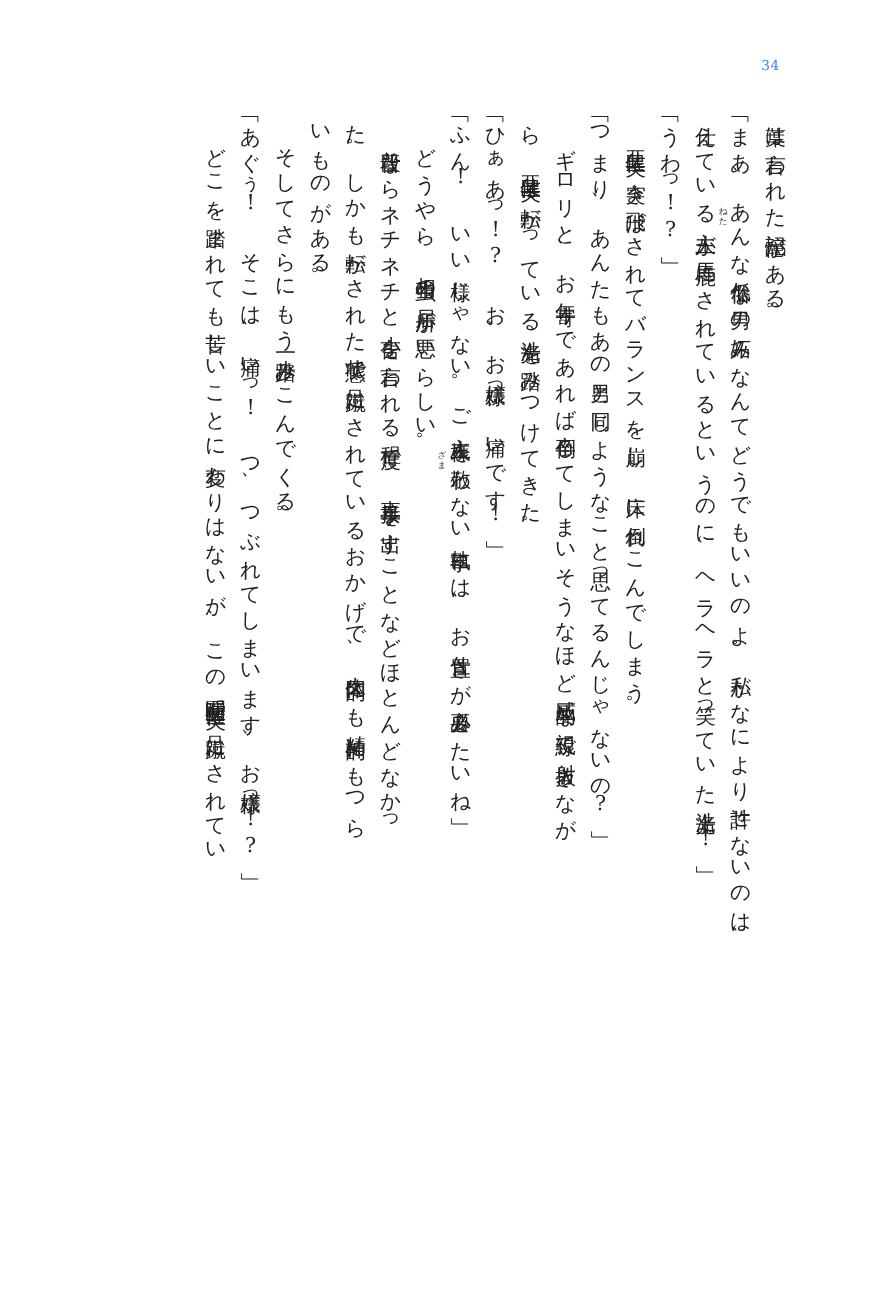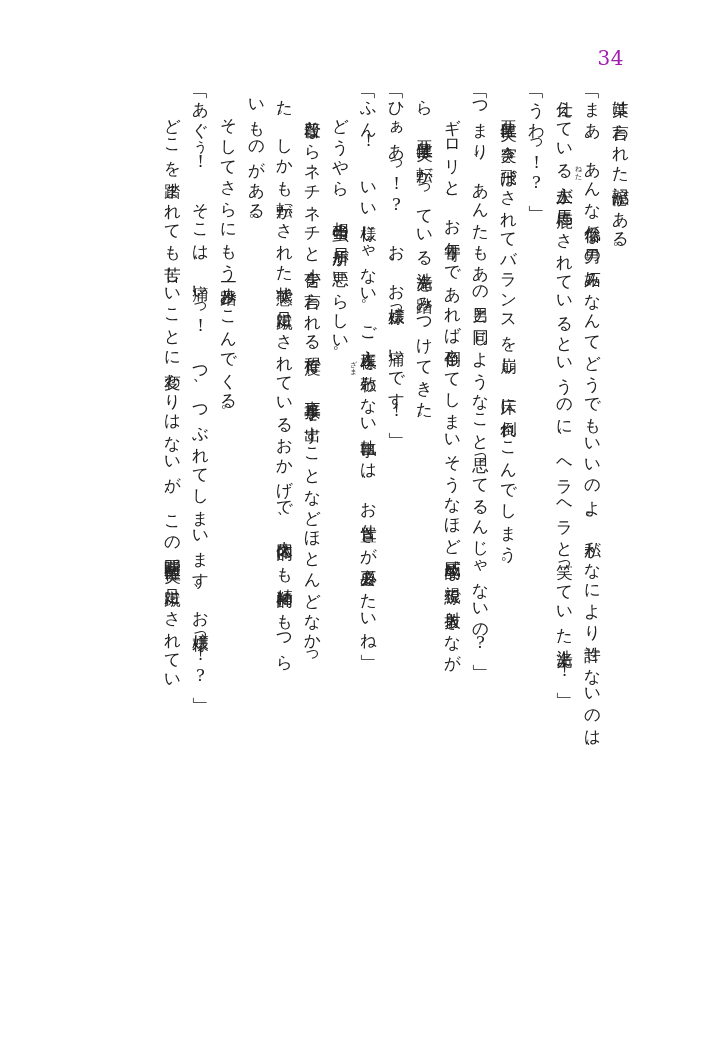--- a/index.html
+++ b/index.html
@@ -23,23 +23,23 @@
     width: 712px;
     height: 1050px;
     background: #ffffff;
   }
 
   
   .page-number {
     position: absolute;
     top: 46px;
     right: 88px;
-    font-size: 20px;
+    font-size: 11px;
     letter-spacing: 0.5px;
-    color: #a21caf;
+    color: #3b82f6;
     font-family: "DejaVu Serif", "Liberation Serif", serif;
   }
 
   
   .body-text {
     position: absolute;
     top: 88px;
     right: 84px;
     height: 880px;
     width: 560px;

